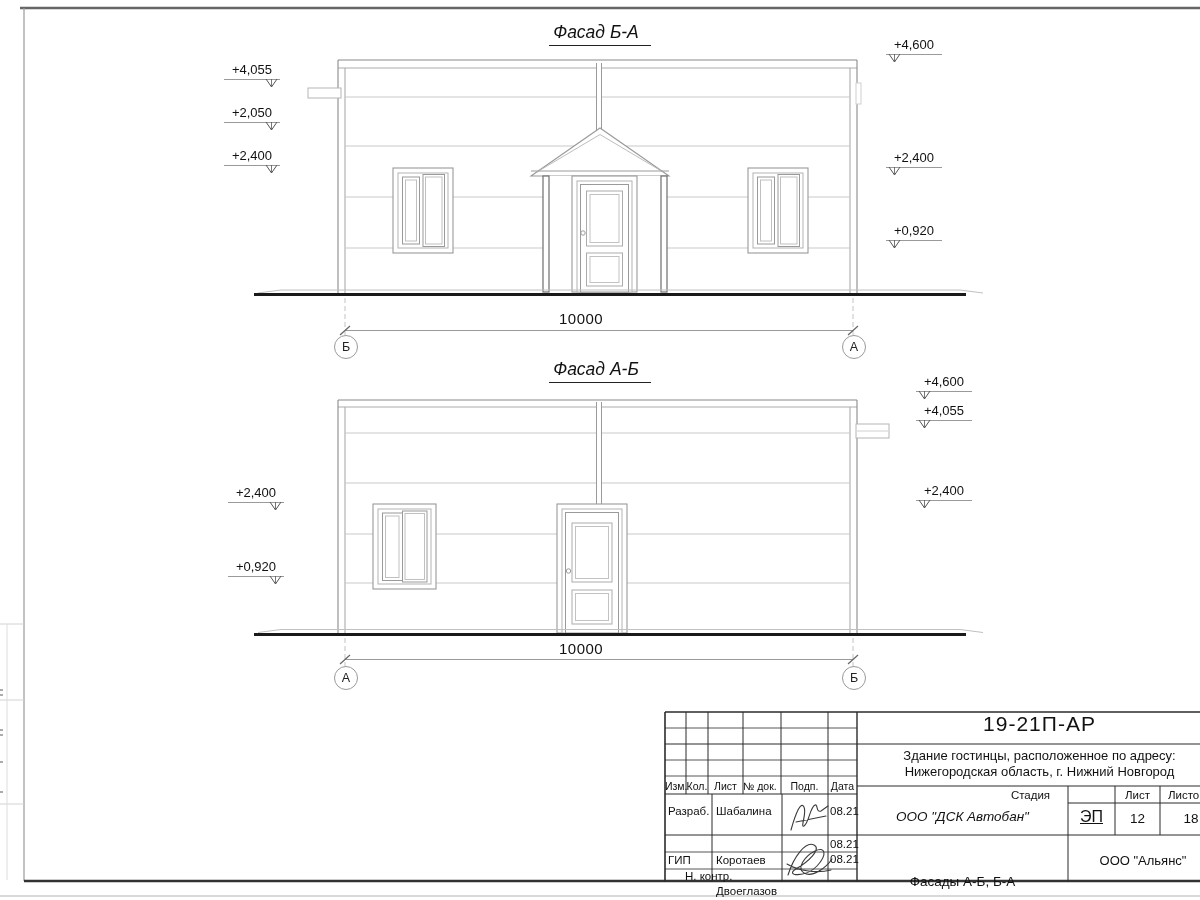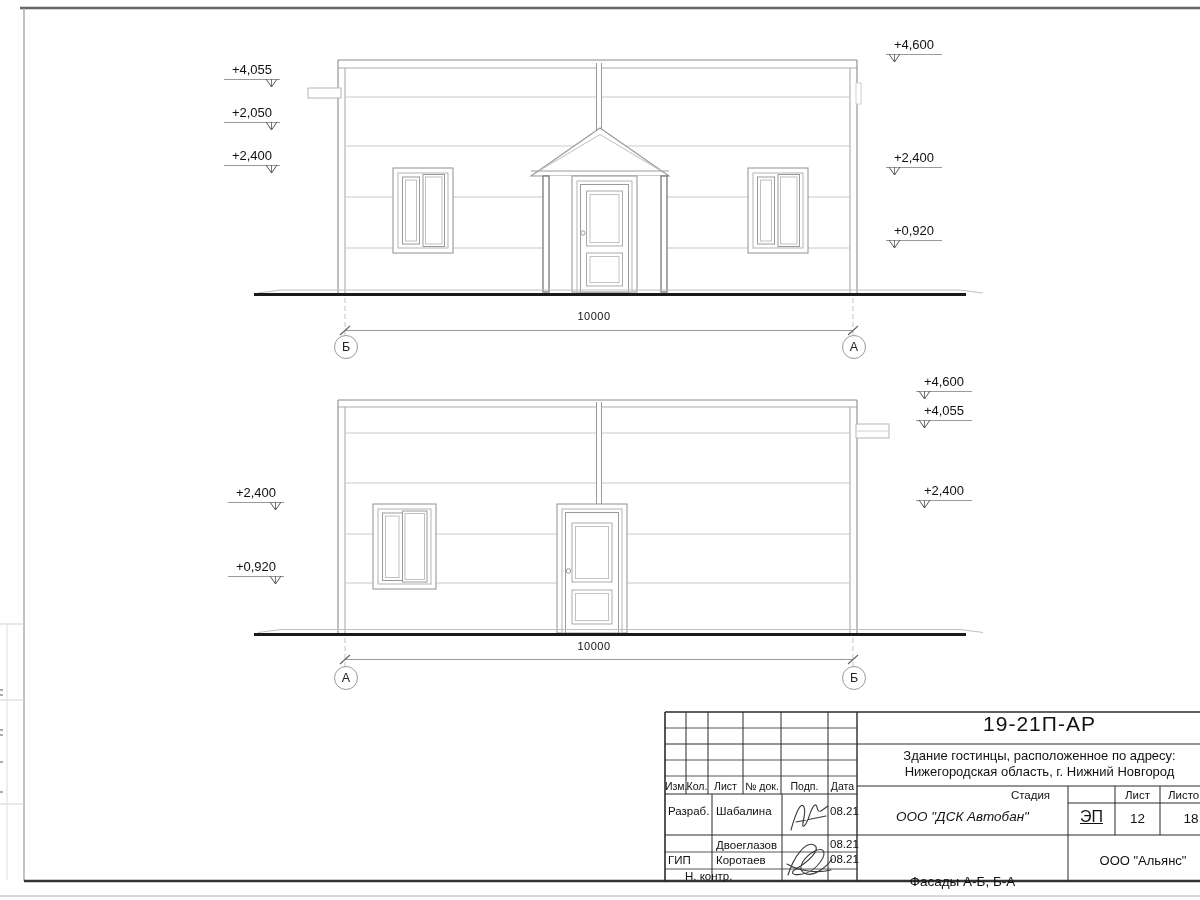--- a/index.html
+++ b/index.html
@@ -9,21 +9,21 @@
   
   .mark{position:absolute;font-size:13px;line-height:16px;white-space:nowrap;}
   .mark .t{display:inline-block;border-bottom:1px solid #9a9a9a;padding:0 4px 1px 4px;min-width:48px;text-align:center;}
   .mark .check{position:absolute;top:100%;margin-top:-1px;}
   .mark.ml .check{right:2px;}
   .mark.mr .check{left:2px;}
   
   .ftitle{position:absolute;font-size:17.5px;font-style:italic;text-align:center;}
   .ftitle span{border-bottom:1.5px solid #222;padding:0 12px 3px 4px;}
   
-  .dim{position:absolute;font-size:11px;text-align:center;letter-spacing:.5px;}
+  .dim{position:absolute;font-size:15px;text-align:left;letter-spacing:.5px;}
   .axis{position:absolute;width:22px;height:22px;border:1px solid #9a9a9a;border-radius:50%;
         background:#fff;display:flex;align-items:center;justify-content:center;font-size:12.5px;color:#222;}
   
   .tb{position:absolute;font-size:11.5px;line-height:13px;white-space:nowrap;}
   .c{text-align:center;}
   .it{font-style:italic;}
   .big{font-size:21px;letter-spacing:1px;}
   .md{font-size:13px;}
   .md2{font-size:13.5px;}
   .stage{font-size:16px;}
@@ -221,20 +221,23 @@
       <line x1="665" y1="852" x2="857" y2="852" stroke-width="0.8"></line>
       <line x1="665" y1="869" x2="857" y2="869" stroke-width="0.8"></line>
     </g>
 
     <g fill="none" stroke="#3a3a3a" stroke-width="1.1" stroke-linecap="round">
       <path d="M791 830 C796 812 801 801 804 807 C807 813 800 828 804 826 C809 823 810 807 815 805 C818 804 816 813 821 811 L828 806 M796 822 L826 816"></path>
       <path d="M788 875 C794 856 806 841 814 845 C822 849 808 862 796 869 C784 876 806 878 817 866 C828 854 825 846 815 851 C805 856 796 868 804 873 C812 878 826 868 832 859 M787 864 C797 870 815 874 831 870"></path>
     </g>
   </svg>
 
+  <div class="ftitle" style="left:495px;top:22px;width:210px;">
+    <span>Фасад Б-А</span>
+  </div>
 
   <div class="mark ml" style="left:224px;top:62px;"><span class="t">+4,055</span><svg class="check" width="13" height="9" viewBox="0 0 13 9">
         <path d="M1 0 L6.5 8 L12 0" fill="none" stroke="#555" stroke-width="1"></path>
         <line x1="6.5" y1="0" x2="6.5" y2="8" stroke="#555" stroke-width="0.8"></line>
       </svg></div>
   <div class="mark ml" style="left:224px;top:105px;"><span class="t">+2,050</span><svg class="check" width="13" height="9" viewBox="0 0 13 9">
         <path d="M1 0 L6.5 8 L12 0" fill="none" stroke="#555" stroke-width="1"></path>
         <line x1="6.5" y1="0" x2="6.5" y2="8" stroke="#555" stroke-width="0.8"></line>
       </svg></div>
   <div class="mark ml" style="left:224px;top:148px;"><span class="t">+2,400</span><svg class="check" width="13" height="9" viewBox="0 0 13 9">
@@ -252,20 +255,23 @@
       </svg></div>
   <div class="mark mr" style="left:886px;top:223px;"><span class="t">+0,920</span><svg class="check" width="13" height="9" viewBox="0 0 13 9">
         <path d="M1 0 L6.5 8 L12 0" fill="none" stroke="#555" stroke-width="1"></path>
         <line x1="6.5" y1="0" x2="6.5" y2="8" stroke="#555" stroke-width="0.8"></line>
       </svg></div>
 
   <div class="dim" style="left:559px;top:310px;width:70px;">10000</div>
   <div class="axis" style="left:334px;top:335px;">Б</div>
   <div class="axis" style="left:842px;top:335px;">А</div>
 
+  <div class="ftitle" style="left:495px;top:359px;width:210px;">
+    <span>Фасад А-Б</span>
+  </div>
 
   <div class="mark ml" style="left:228px;top:485px;"><span class="t">+2,400</span><svg class="check" width="13" height="9" viewBox="0 0 13 9">
         <path d="M1 0 L6.5 8 L12 0" fill="none" stroke="#555" stroke-width="1"></path>
         <line x1="6.5" y1="0" x2="6.5" y2="8" stroke="#555" stroke-width="0.8"></line>
       </svg></div>
   <div class="mark ml" style="left:228px;top:559px;"><span class="t">+0,920</span><svg class="check" width="13" height="9" viewBox="0 0 13 9">
         <path d="M1 0 L6.5 8 L12 0" fill="none" stroke="#555" stroke-width="1"></path>
         <line x1="6.5" y1="0" x2="6.5" y2="8" stroke="#555" stroke-width="0.8"></line>
       </svg></div>
 
@@ -282,21 +288,21 @@
         <line x1="6.5" y1="0" x2="6.5" y2="8" stroke="#555" stroke-width="0.8"></line>
       </svg></div>
 
   <div class="dim" style="left:559px;top:640px;width:70px;">10000</div>
   <div class="axis" style="left:334px;top:666px;">А</div>
   <div class="axis" style="left:842px;top:666px;">Б</div>
 
   <div class="tb c" style="left:665px;top:780px;width:21px;font-size:10.5px;">Изм.</div>
   <div class="tb c" style="left:686px;top:780px;width:22px;font-size:10.5px;">Кол.</div>
   <div class="tb c" style="left:708px;top:780px;width:35px;font-size:10.5px;">Лист</div>
-  <div class="tb c" style="left:743px;top:780px;width:38px;font-size:10.5px;">№ док.</div>
+  <div class="tb c" style="left:743px;top:780px;width:23px;font-size:10.5px;">№ док.</div>
   <div class="tb c" style="left:781px;top:780px;width:47px;font-size:10.5px;">Подп.</div>
   <div class="tb c" style="left:828px;top:780px;width:29px;font-size:10.5px;">Дата</div>
 
   <div class="tb c big" style="left:857px;top:717px;width:365px;">19-21П-АР</div>
   <div class="tb c md" style="left:857px;top:749px;width:365px;">Здание гостинцы, расположенное по адресу:</div>
   <div class="tb c md" style="left:857px;top:765px;width:365px;">Нижегородская область, г. Нижний Новгород</div>
 
   <div class="tb c" style="left:1007px;top:789px;width:47px;">Стадия</div>
   <div class="tb c" style="left:1115px;top:789px;width:45px;">Лист</div>
   <div class="tb" style="left:1168px;top:789px;width:60px;">Листов</div>
@@ -306,20 +312,20 @@
 
   <div class="tb c md2 it" style="left:860px;top:810px;width:205px;">ООО "ДСК Автобан"</div>
   <div class="tb c md2" style="left:857px;top:875px;width:211px;">Фасады А-Б, Б-А</div>
   <div class="tb c md" style="left:1068px;top:854px;width:150px;">ООО "Альянс"</div>
 
   <div class="tb" style="left:668px;top:805px;">Разраб.</div>
   <div class="tb" style="left:716px;top:805px;">Шабалина</div>
   <div class="tb" style="left:830px;top:805px;">08.21</div>
 
   <div class="tb" style="left:668px;top:870px;padding-left:17px;">Н. контр.</div>
-  <div class="tb" style="left:716px;top:839px;">Двоеглазов</div>
+  <div class="tb" style="left:716px;top:885px;">Двоеглазов</div>
   <div class="tb" style="left:830px;top:837.5px;">08.21</div>
 
   <div class="tb" style="left:668px;top:854px;">ГИП</div>
   <div class="tb" style="left:716px;top:854px;">Коротаев</div>
   <div class="tb" style="left:830px;top:852.5px;">08.21</div>
 
 </div>
 
 </body></html>

